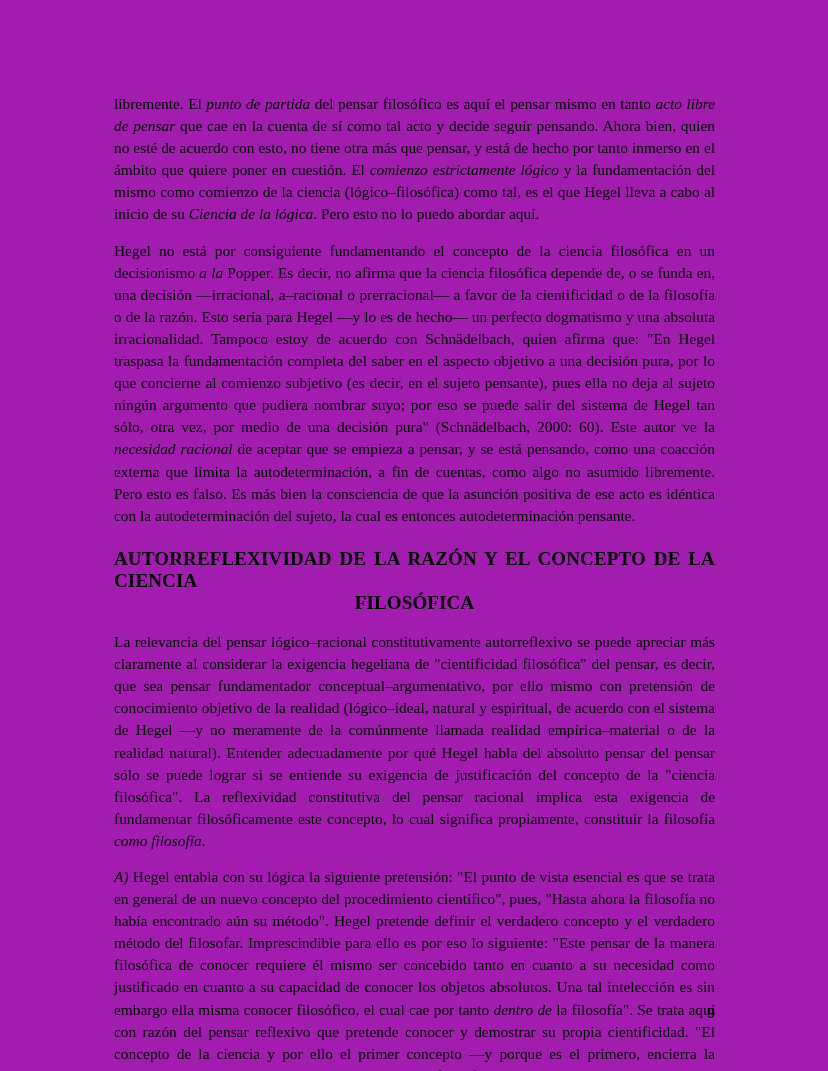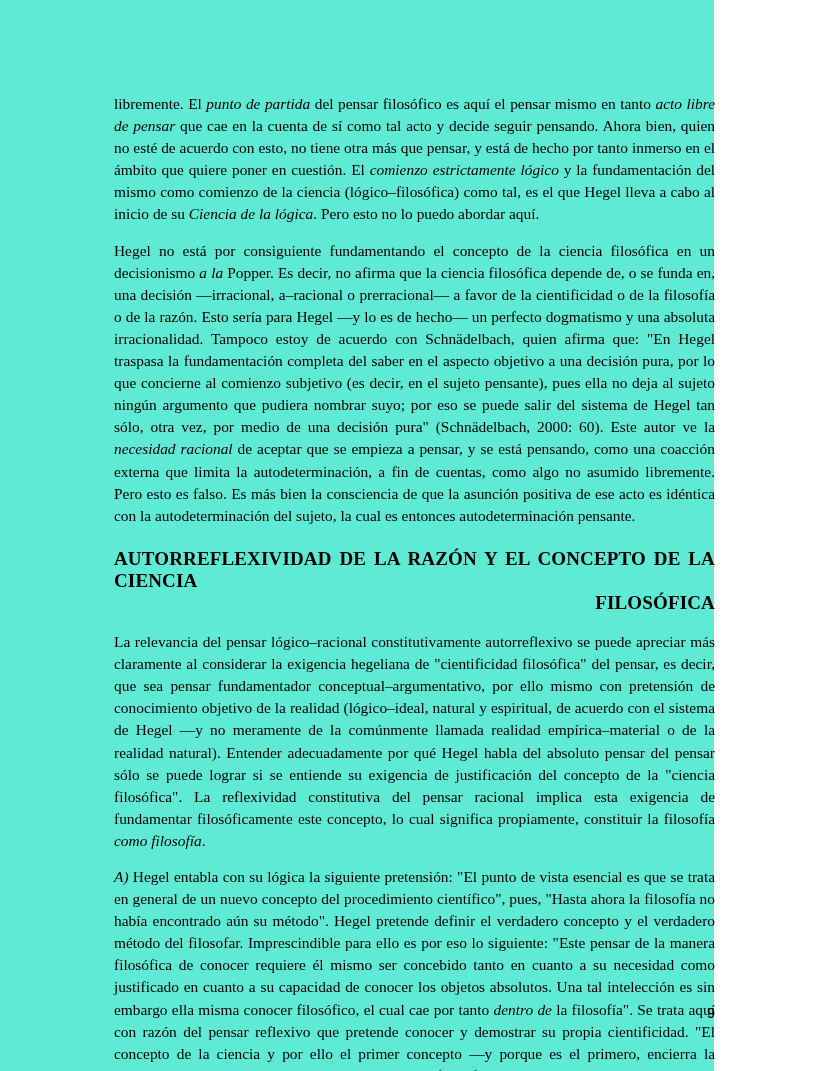--- a/index.html
+++ b/index.html
@@ -12,23 +12,23 @@
     height: 1071px;
     position: relative;
     font-family: "Liberation Serif", "DejaVu Serif", serif;
     color: #000000;
     overflow: hidden;
   }
   .page {
     position: absolute;
     left: 0;
     top: 0;
-    width: 714px;
+    width: 828px;
     height: 1071px;
-    background: #5eead4;
+    background: #a21caf;
   }
   .content {
     position: absolute;
     left: 114px;
     top: 93px;
     width: 601px;
   }
   p.para {
     margin: 0 0 14px 0;
     font-size: 15.4px;
@@ -51,21 +51,21 @@
     letter-spacing: 0.15px;
   }
   
   h2.heading > .hline1 {
     display: block;
     text-align: justify;
     text-align-last: justify;
   }
   h2.heading > .hline2 {
     display: block;
-    text-align: right;
+    text-align: center;
   }
   em.it {
     font-style: italic;
   }
   .pageno {
     position: absolute;
     left: 114px;
     top: 1004px;
     width: 601px;
     text-align: right;

